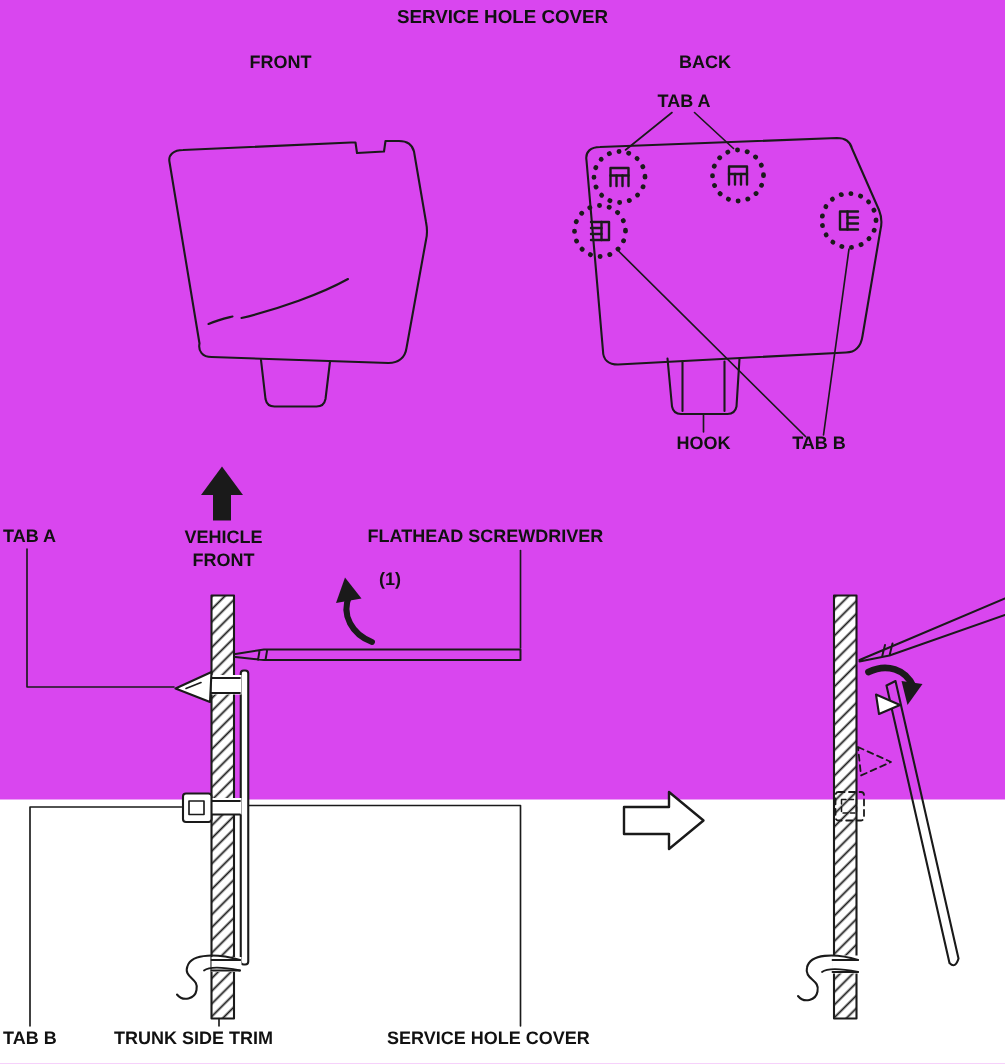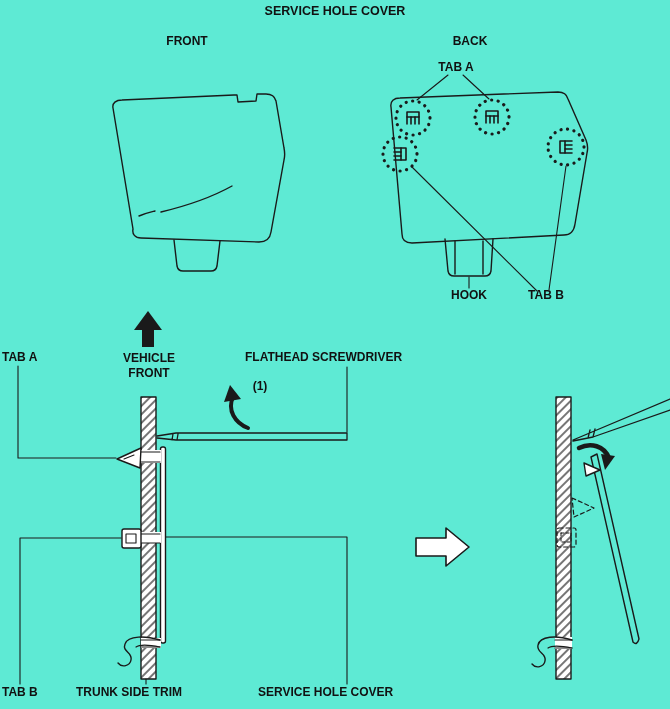--- a/index.html
+++ b/index.html
@@ -6,22 +6,22 @@
     margin: 0;
     padding: 0;
     background: #ffffff;
     width: 670px;
     height: 709px;
     overflow: hidden;
   }
   .page {
     position: relative;
     width: 670px;
-    height: 709px;
-    background: #5eead4;
+    height: 533px;
+    background: #d946ef;
   }
   svg { display: block; }
   text {
     font-family: "Liberation Sans", "DejaVu Sans", sans-serif;
     font-size: 12px;
     font-weight: bold;
     fill: #111111;
   }
   .t-title { font-size: 12.5px; }
   .t-mid { text-anchor: middle; }

